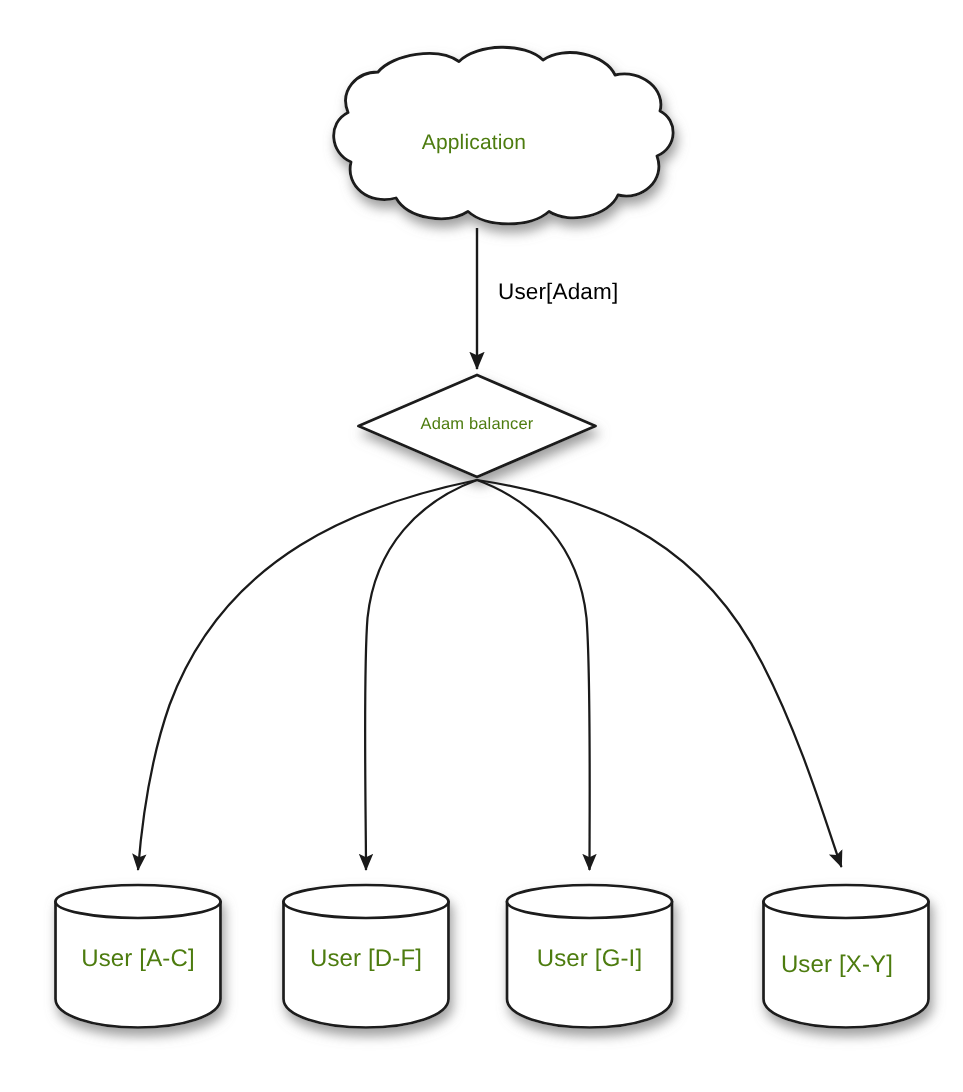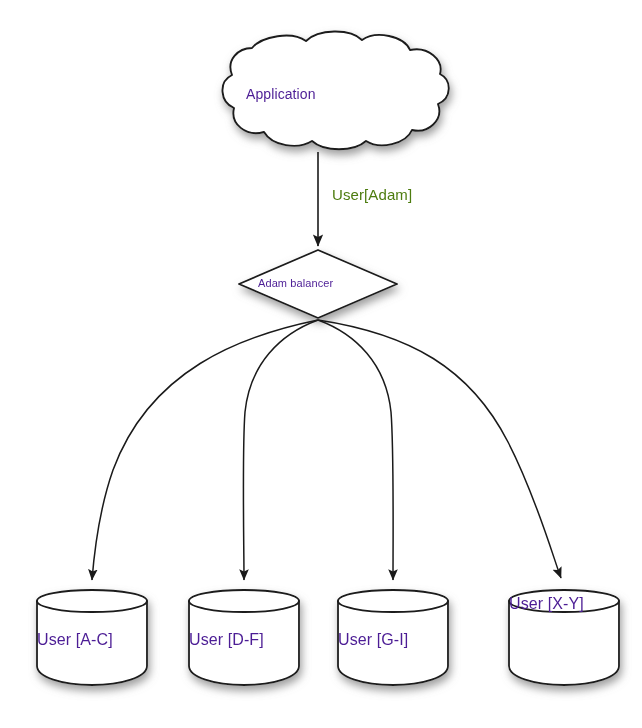--- a/index.html
+++ b/index.html
@@ -23,30 +23,30 @@
     position: absolute;
     top: 0;
     left: 0;
     width: 642px;
     height: 728px;
   }
   .node-label {
     position: absolute;
     font-family: "Liberation Sans", sans-serif;
     font-size: 13px;
-    color: #4c1d95;
+    color: #4d7c0f;
     white-space: nowrap;
-    text-align: left;
+    text-align: center;
     letter-spacing: 0.1px;
   }
   .edge-label {
     position: absolute;
     font-family: "Liberation Sans", sans-serif;
     font-size: 15px;
-    color: #4d7c0f;
+    color: #000000;
     white-space: nowrap;
     letter-spacing: 0.1px;
   }
   .cloud-label {
     font-size: 14px;
   }
   .db-label {
     font-size: 16px;
   }
   .diamond-label {
@@ -124,15 +124,15 @@
   <div class="edge-label" style="left:332px; top:186px;">User[Adam]</div>
 
   <div class="node-label diamond-label" style="left:258px; top:277px; width:120px;">Adam balancer</div>
 
   <div class="node-label db-label" style="left:37px; top:631px; width:110px;">User [A-C]</div>
 
   <div class="node-label db-label" style="left:189px; top:631px; width:110px;">User [D-F]</div>
 
   <div class="node-label db-label" style="left:338px; top:631px; width:110px;">User [G-I]</div>
 
-  <div class="node-label db-label" style="left:509px; top:595px; width:98px;">User [X-Y]</div>
+  <div class="node-label db-label" style="left:509px; top:635px; width:98px;">User [X-Y]</div>
 
 </div>
 
 </body></html>

